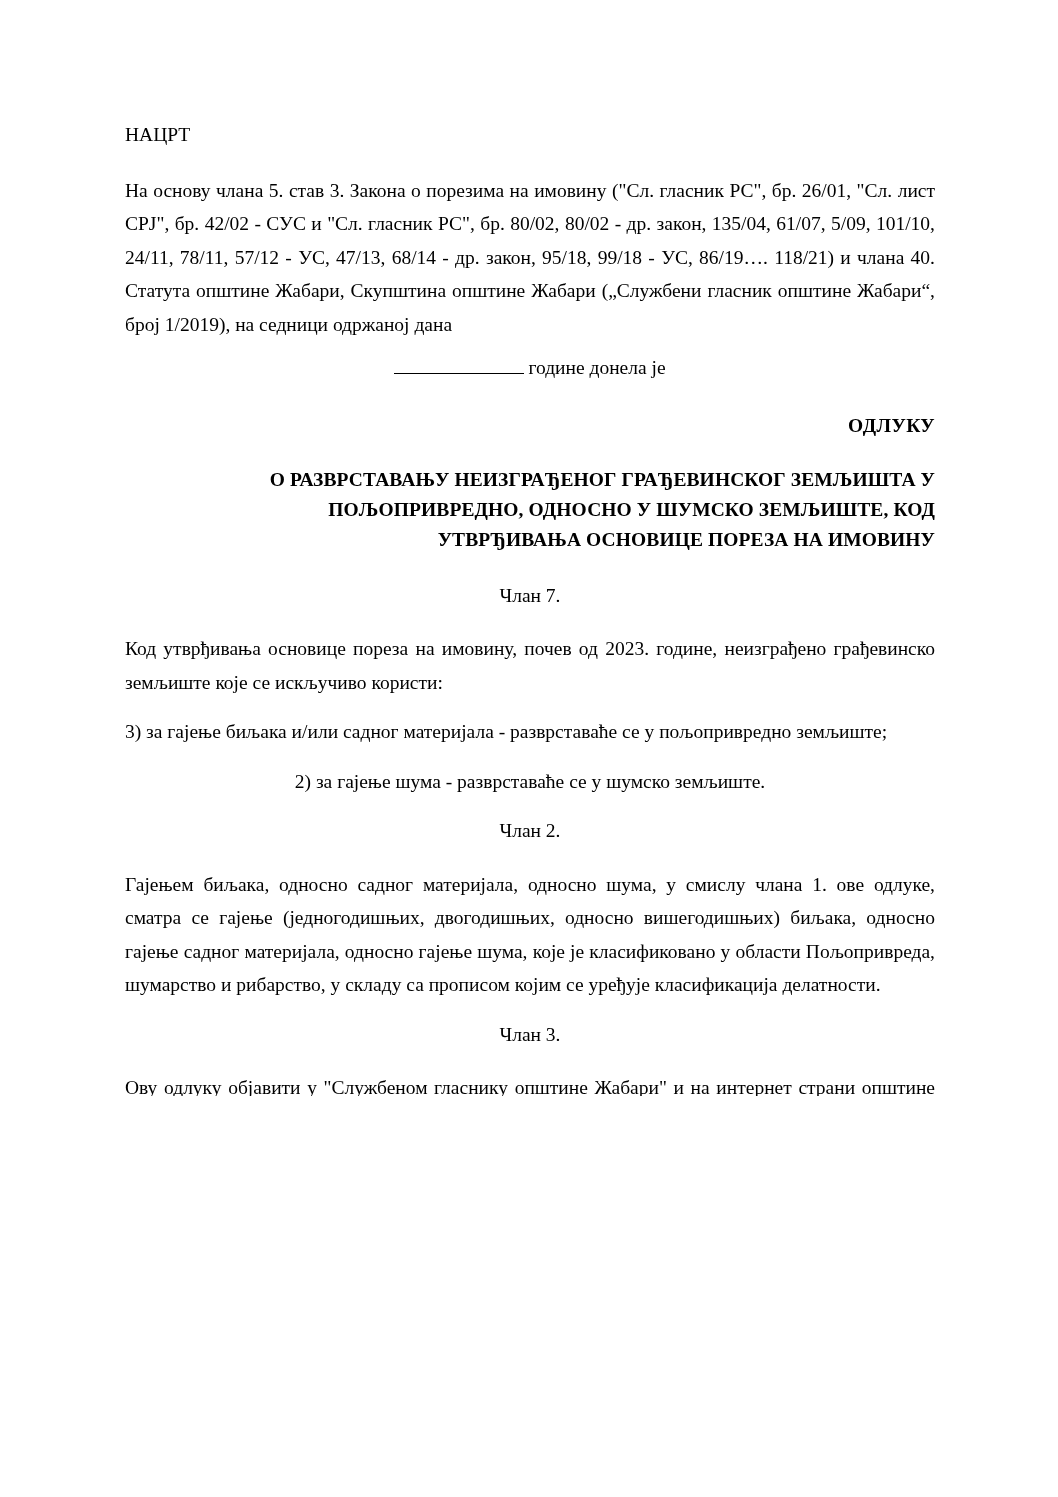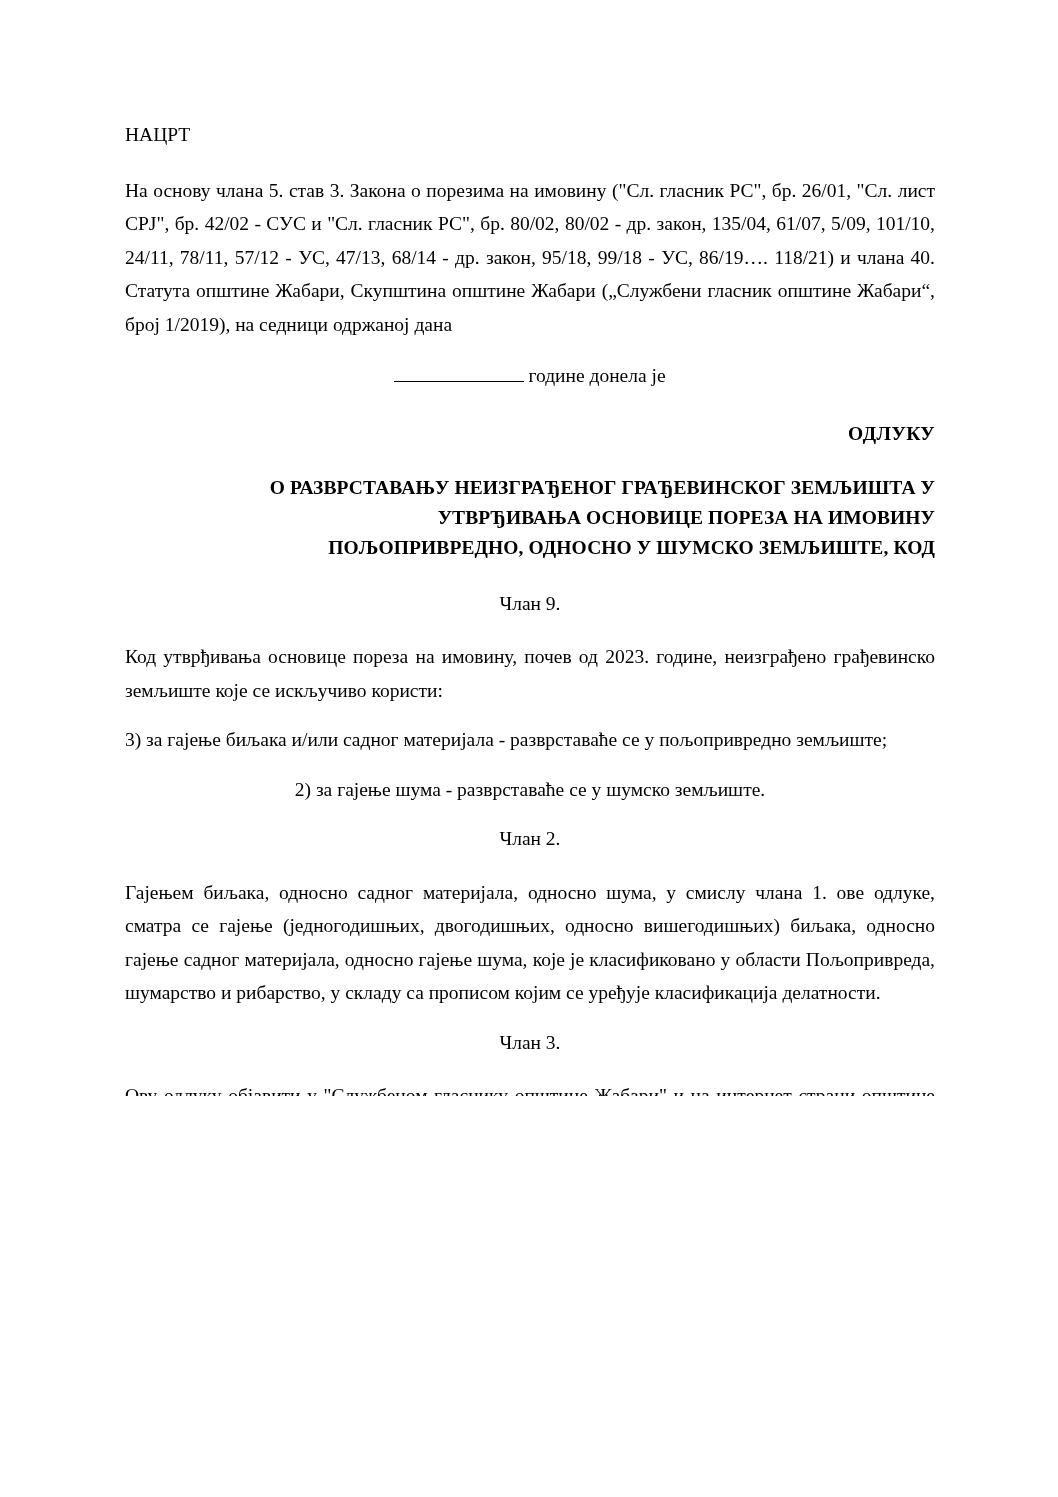--- a/index.html
+++ b/index.html
@@ -35,21 +35,21 @@
     margin: 0 0 16px 0;
     hyphens: none;
   }
   .draft-label {
     font-size: 19.5px;
     line-height: 33.5px;
     margin: 0 0 22px 0;
     text-align: left;
   }
   .intro {
-    margin-bottom: 18px;
+    margin-bottom: 10px;
   }
   
   .intro-last {
     font-size: 19.5px;
     line-height: 33.5px;
     text-align: center;
     margin: 0 0 26px 0;
   }
   .blank-line {
     display: inline-block;
@@ -144,26 +144,26 @@
     <p class="para intro">На основу члана 5. став 3. Закона о порезима на имовину ("Сл. гласник РС", бр. 26/01, "Сл. лист СРЈ", бр. 42/02 - СУС и "Сл. гласник РС", бр. 80/02, 80/02 - др. закон, 135/04, 61/07, 5/09, 101/10, 24/11, 78/11, 57/12 - УС, 47/13, 68/14 - др. закон, 95/18, 99/18 - УС, 86/19…. 118/21) и члана 40. Статута општине Жабари, Скупштина општине Жабари („Службени гласник општине Жабари“, број 1/2019), на седници одржаној дана</p>
 
     <div class="intro-last">
       <span class="blank-line"></span><span>године донела је</span>
     </div>
 
     <div class="doc-kind">ОДЛУКУ</div>
 
     <div class="doc-title">
       <span class="t-line">О РАЗВРСТАВАЊУ НЕИЗГРАЂЕНОГ ГРАЂЕВИНСКОГ ЗЕМЉИШТА У</span>
+      <span class="t-line">ПОЉОПРИВРЕДНО, ОДНОСНО У ШУМСКО ЗЕМЉИШТЕ, КОД</span>
       <span class="t-line">УТВРЂИВАЊА ОСНОВИЦЕ ПОРЕЗА НА ИМОВИНУ</span>
-      <span class="t-line">ПОЉОПРИВРЕДНО, ОДНОСНО У ШУМСКО ЗЕМЉИШТЕ, КОД</span>
     </div>
 
     <div class="article-block">
-      <div class="article-heading">Члан 9.</div>
+      <div class="article-heading">Члан 7.</div>
       <p class="para">Код утврђивања основице пореза на имовину, почев од 2023. године, неизграђено грађевинско земљиште које се искључиво користи:</p>
       <p class="list-item">3) за гајење биљака и/или садног материјала - разврставаће се у пољопривредно земљиште;</p>
       <p class="list-item list-item-last-line">2) за гајење шума - разврставаће се у шумско земљиште.</p>
     </div>
 
     <div class="article-block">
       <div class="article-heading">Члан 2.</div>
       <p class="para">Гајењем биљака, односно садног материјала, односно шума, у смислу члана 1. ове одлуке, сматра се гајење (једногодишњих, двогодишњих, односно вишегодишњих) биљака, односно гајење садног материјала, односно гајење шума, које је класификовано у области Пољопривреда, шумарство и рибарство, у складу са прописом којим се уређује класификација делатности.</p>
     </div>
 

